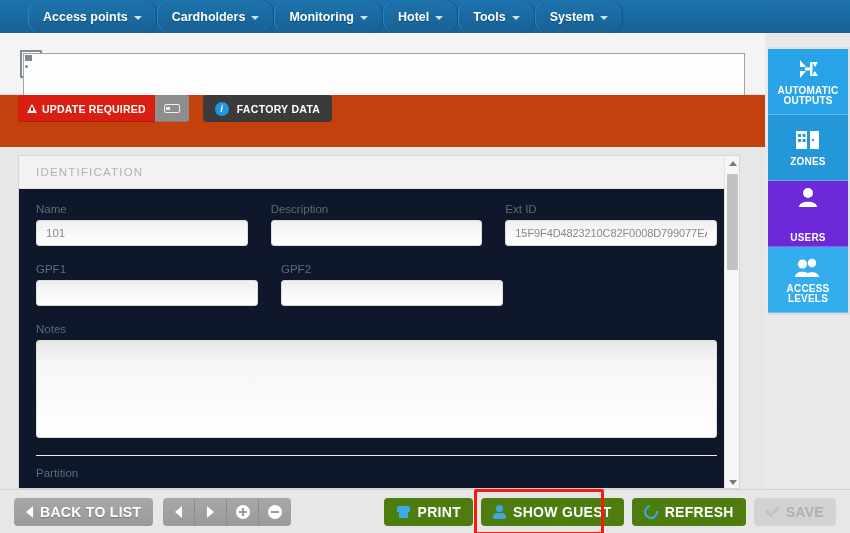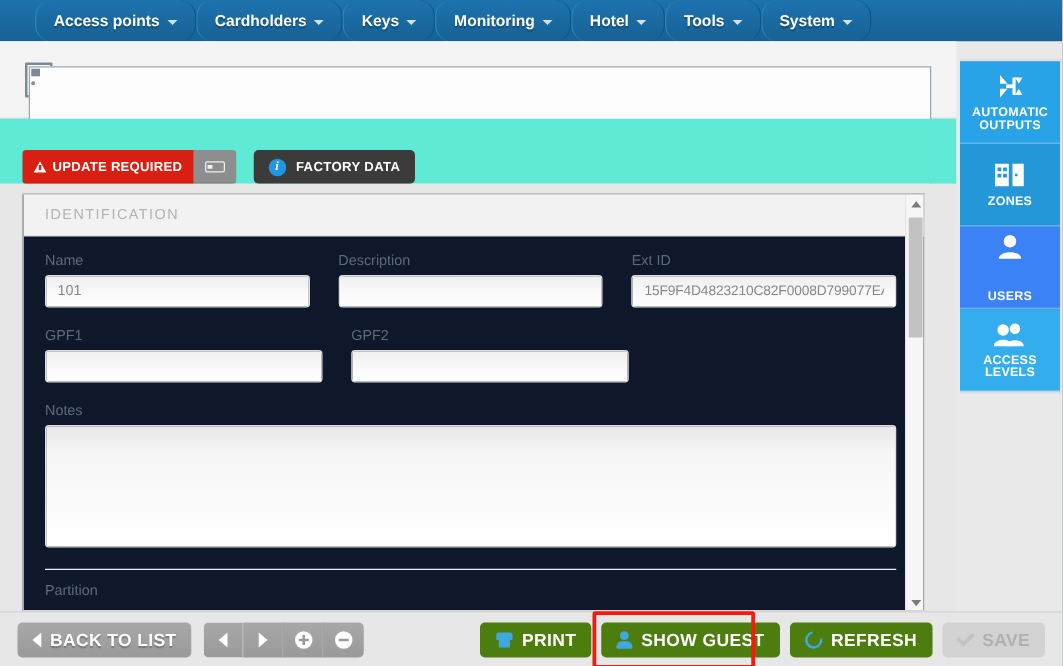--- a/index.html
+++ b/index.html
@@ -101,23 +101,23 @@
     font-weight: normal;
     letter-spacing: .3px;
   }
 
   
   .status-row {
     position: absolute;
     top: 95px; left: 0;
     width: 765px;
     height: 52px;
-    background: #5eead4;
+    background: #c2410c;
     display: flex;
-    align-items: flex-end;
+    align-items: flex-start;
     padding-left: 18px;
     gap: 0;
   }
   .btn-group { display: flex; align-items: stretch; }
   .badge-update {
     display: flex; align-items: center; gap: 5px;
     background: #d91f11;
     color: #fff;
     font-size: 10.5px;
     font-weight: bold;
@@ -322,21 +322,21 @@
     flex-direction: column;
     align-items: center;
     justify-content: center;
     gap: 5px;
     color: #ffffff;
     cursor: pointer;
     border-bottom: 1px solid rgba(255,255,255,.25);
   }
   .side-tile.c1 { background: #29a3e8; }
   .side-tile.c2 { background: #2497d8; }
-  .side-tile.c3 { background: #3b82f6; gap: 24px; }
+  .side-tile.c3 { background: #6d28d9; gap: 24px; }
   .side-tile.c4 { background: #34adef; }
   .side-label {
     font-size: 10px;
     font-weight: bold;
     text-align: center;
     line-height: 10px;
     letter-spacing: .2px;
     padding: 0 2px;
   }
   .side-icon { height: 24px; display: flex; align-items: center; justify-content: center; }
@@ -479,24 +479,20 @@
 
 <div class="app">
 
   <div class="navbar">
     <div class="nav-item">
       <span>Access points</span>
       <i class="nav-caret"></i>
     </div>
     <div class="nav-item">
       <span>Cardholders</span>
-      <i class="nav-caret"></i>
-    </div>
-    <div class="nav-item">
-      <span>Keys</span>
       <i class="nav-caret"></i>
     </div>
     <div class="nav-item">
       <span>Monitoring</span>
       <i class="nav-caret"></i>
     </div>
     <div class="nav-item">
       <span>Hotel</span>
       <i class="nav-caret"></i>
     </div>

